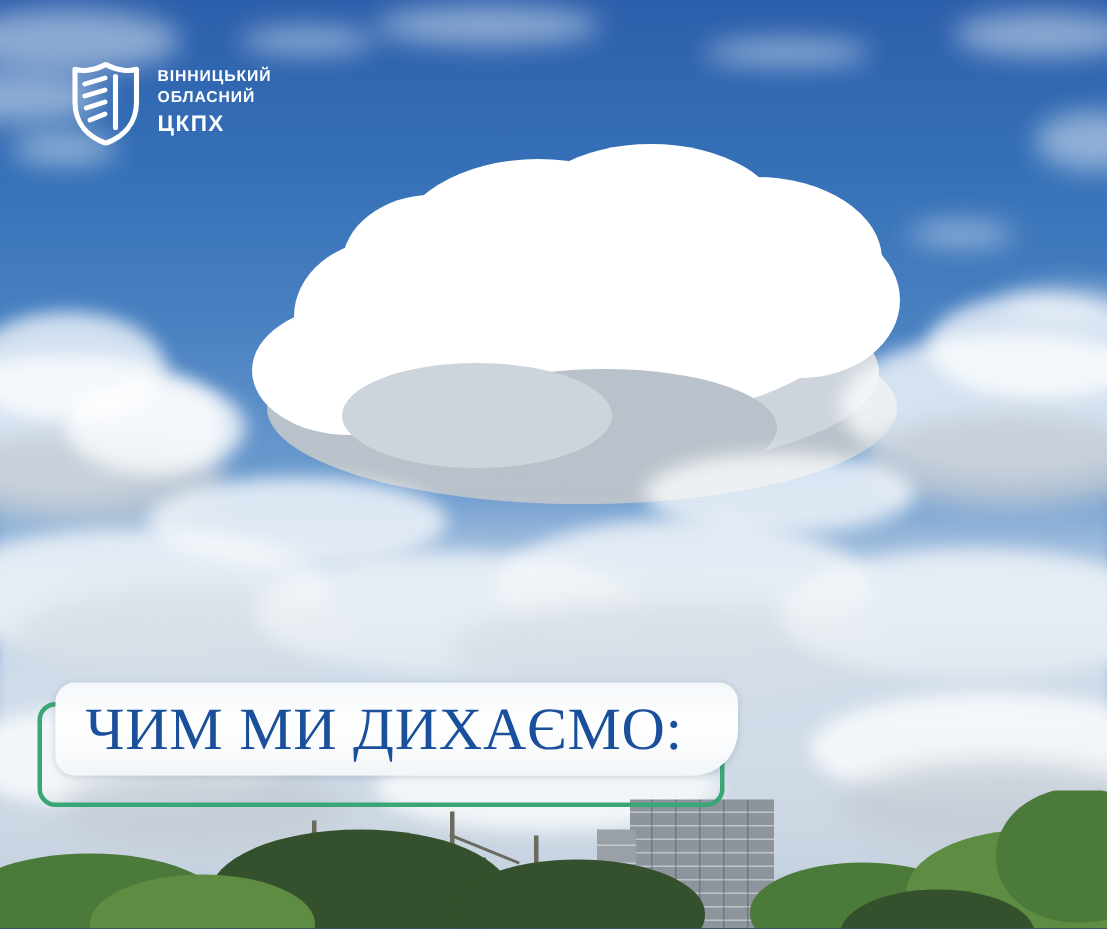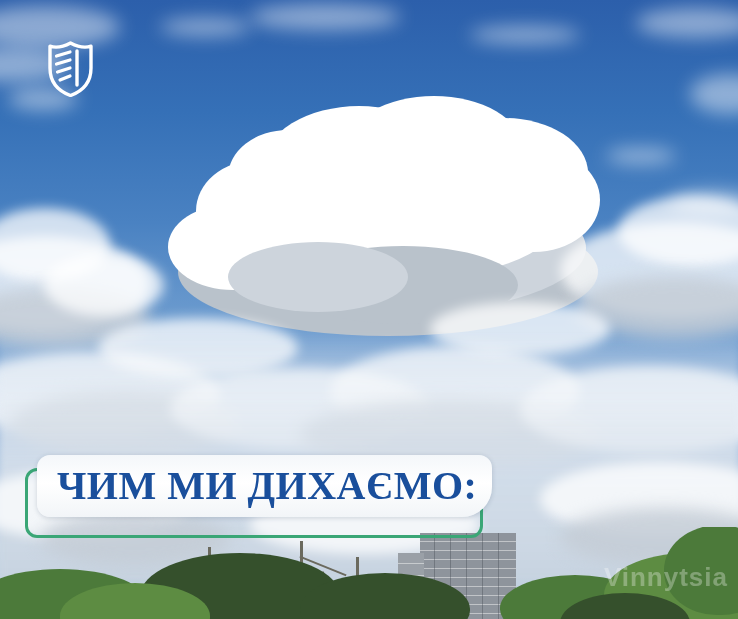--- a/index.html
+++ b/index.html
@@ -122,21 +122,21 @@
     width:455px;height:62px;
     background:linear-gradient(to bottom,#f4f7fa 0%,#ffffff 45%,#f2f5f8 100%);
     border-radius:13px 13px 30px 13px;
     box-shadow:0 1px 5px rgba(30,50,80,.18);
     display:flex;align-items:center;
     box-sizing:border-box;
     padding:0 0 0 20px;
   }
   .banner1 .txt{
     font-family:"Liberation Serif",serif;
-    font-weight:bold;
+    font-weight:normal;
     font-size:40px;
     letter-spacing:.5px;
     color:#1a4f9c;
     white-space:nowrap;
     line-height:1;
     text-align:right;
   }
 
   .banner2{
     position:absolute;
@@ -270,37 +270,41 @@
     <div class="tree dark" style="left:140px;bottom:-20px;width:200px;height:86px;"></div>
     <div class="tree green" style="left:-30px;bottom:-24px;width:180px;height:74px;"></div>
     <div class="tree green2" style="left:60px;bottom:-30px;width:150px;height:66px;"></div>
     <div class="tree dark" style="left:300px;bottom:-26px;width:170px;height:72px;"></div>
     <div class="tree green" style="left:500px;bottom:-22px;width:150px;height:66px;"></div>
     <div class="tree green2" style="left:604px;bottom:-18px;width:170px;height:84px;"></div>
     <div class="tree green" style="left:664px;bottom:4px;width:110px;height:90px;"></div>
     <div class="tree dark" style="left:560px;bottom:-34px;width:130px;height:60px;"></div>
   </div>
 
-  <div class="watermark">Vinnytsia</div>
 
   <div class="logo">
     <span class="logo-mark">
       <svg viewBox="0 0 47 56" width="47" height="56" aria-hidden="true">
 
         <path d="M23.5 2 C32 6.5 40 6.5 44 5.2 L44 27 C44 42 34.5 50.5 23.5 54.5
                  C12.5 50.5 3 42 3 27 L3 5.2 C7 6.5 15 6.5 23.5 2 Z" fill="none" stroke="#ffffff" stroke-width="3.4" stroke-linejoin="round"></path>
 
         <path d="M9.5 15 L23 11" stroke="#ffffff" stroke-width="3.2" stroke-linecap="round" fill="none"></path>
         <path d="M9.5 23 L23 19" stroke="#ffffff" stroke-width="3.2" stroke-linecap="round" fill="none"></path>
         <path d="M10.5 31 L23 27" stroke="#ffffff" stroke-width="3.2" stroke-linecap="round" fill="none"></path>
         <path d="M13 39 L23 35" stroke="#ffffff" stroke-width="3.2" stroke-linecap="round" fill="none"></path>
 
         <path d="M30 10 L30 44" stroke="#ffffff" stroke-width="3.4" stroke-linecap="round" fill="none"></path>
       </svg>
     </span>
+    <span class="logo-text">
+      <div class="l1">ВІННИЦЬКИЙ</div>
+      <div class="l2">ОБЛАСНИЙ</div>
+      <div class="l3">ЦКПХ</div>
+    </span>
   </div>
 
   <div class="banner-wrap">
     <div class="green-frame"></div>
 
     <div class="banner1">
       <span class="txt">ЧИМ МИ ДИХАЄМО:</span>
     </div>
 
   </div>

